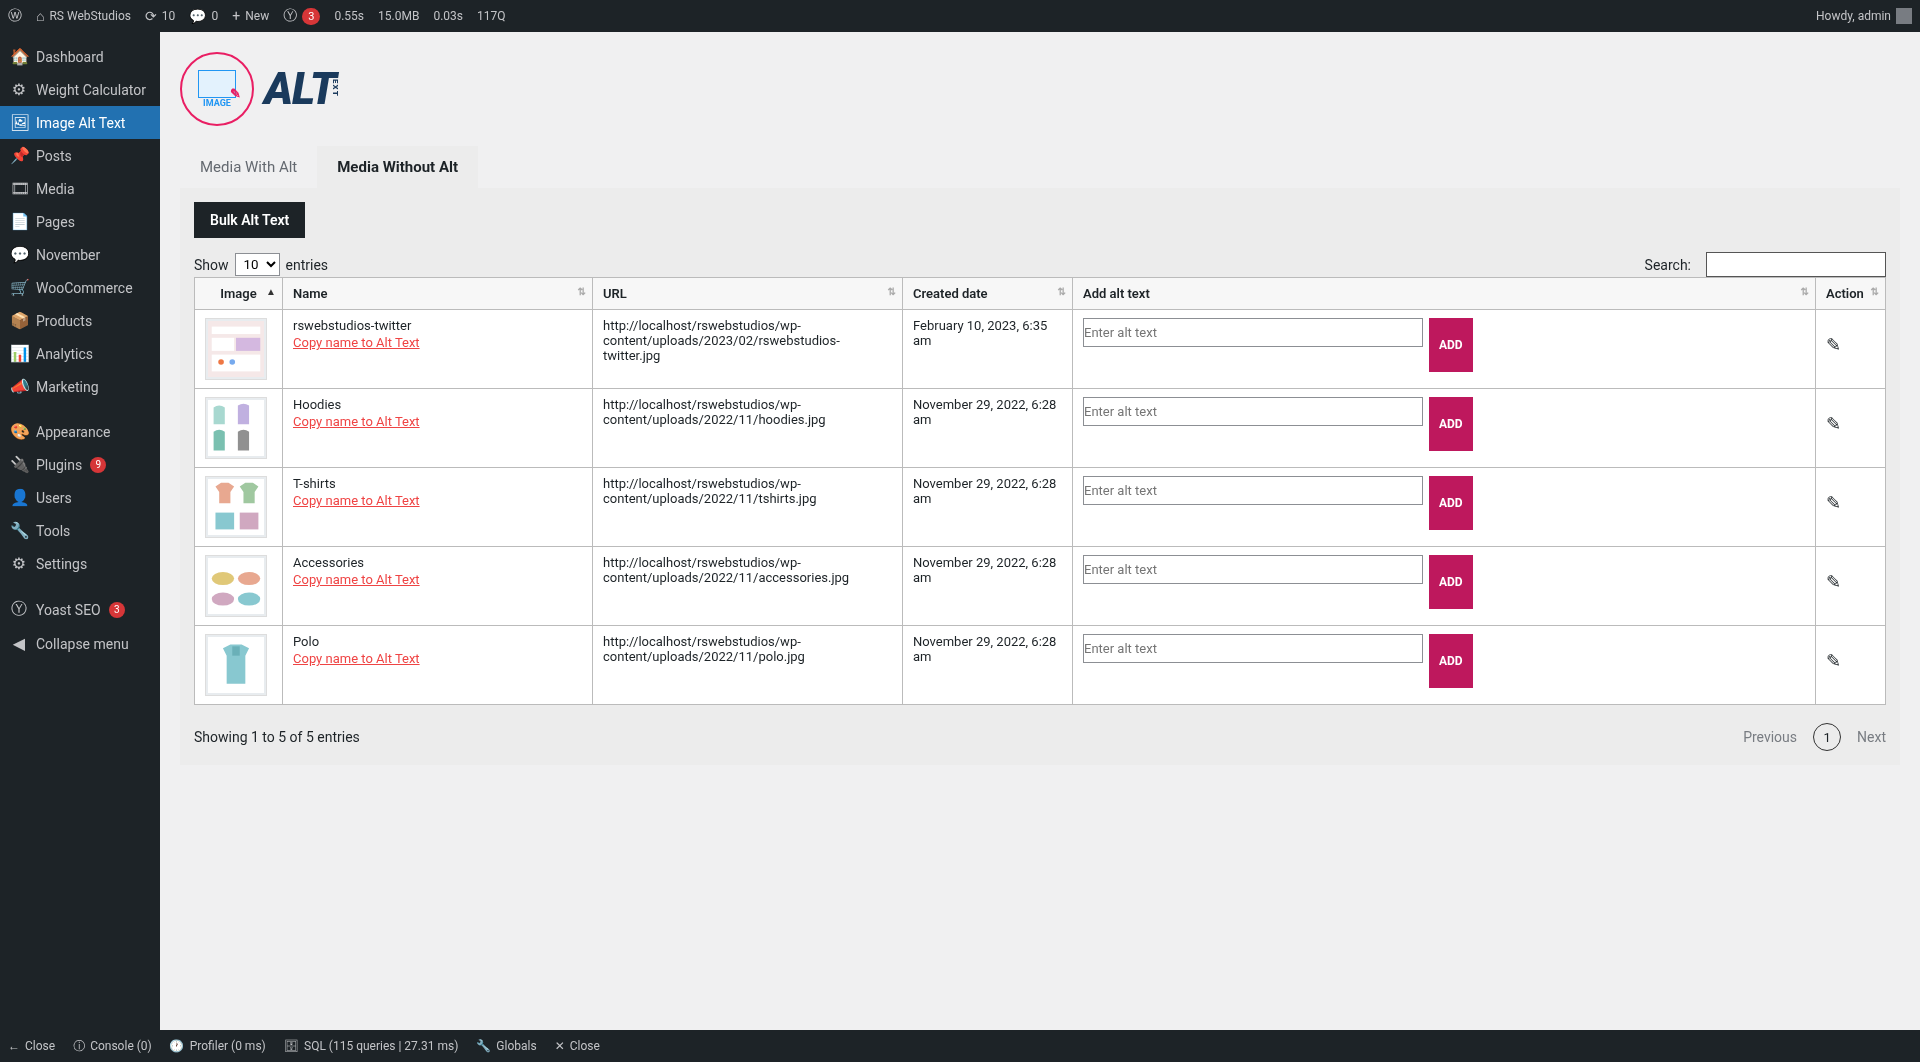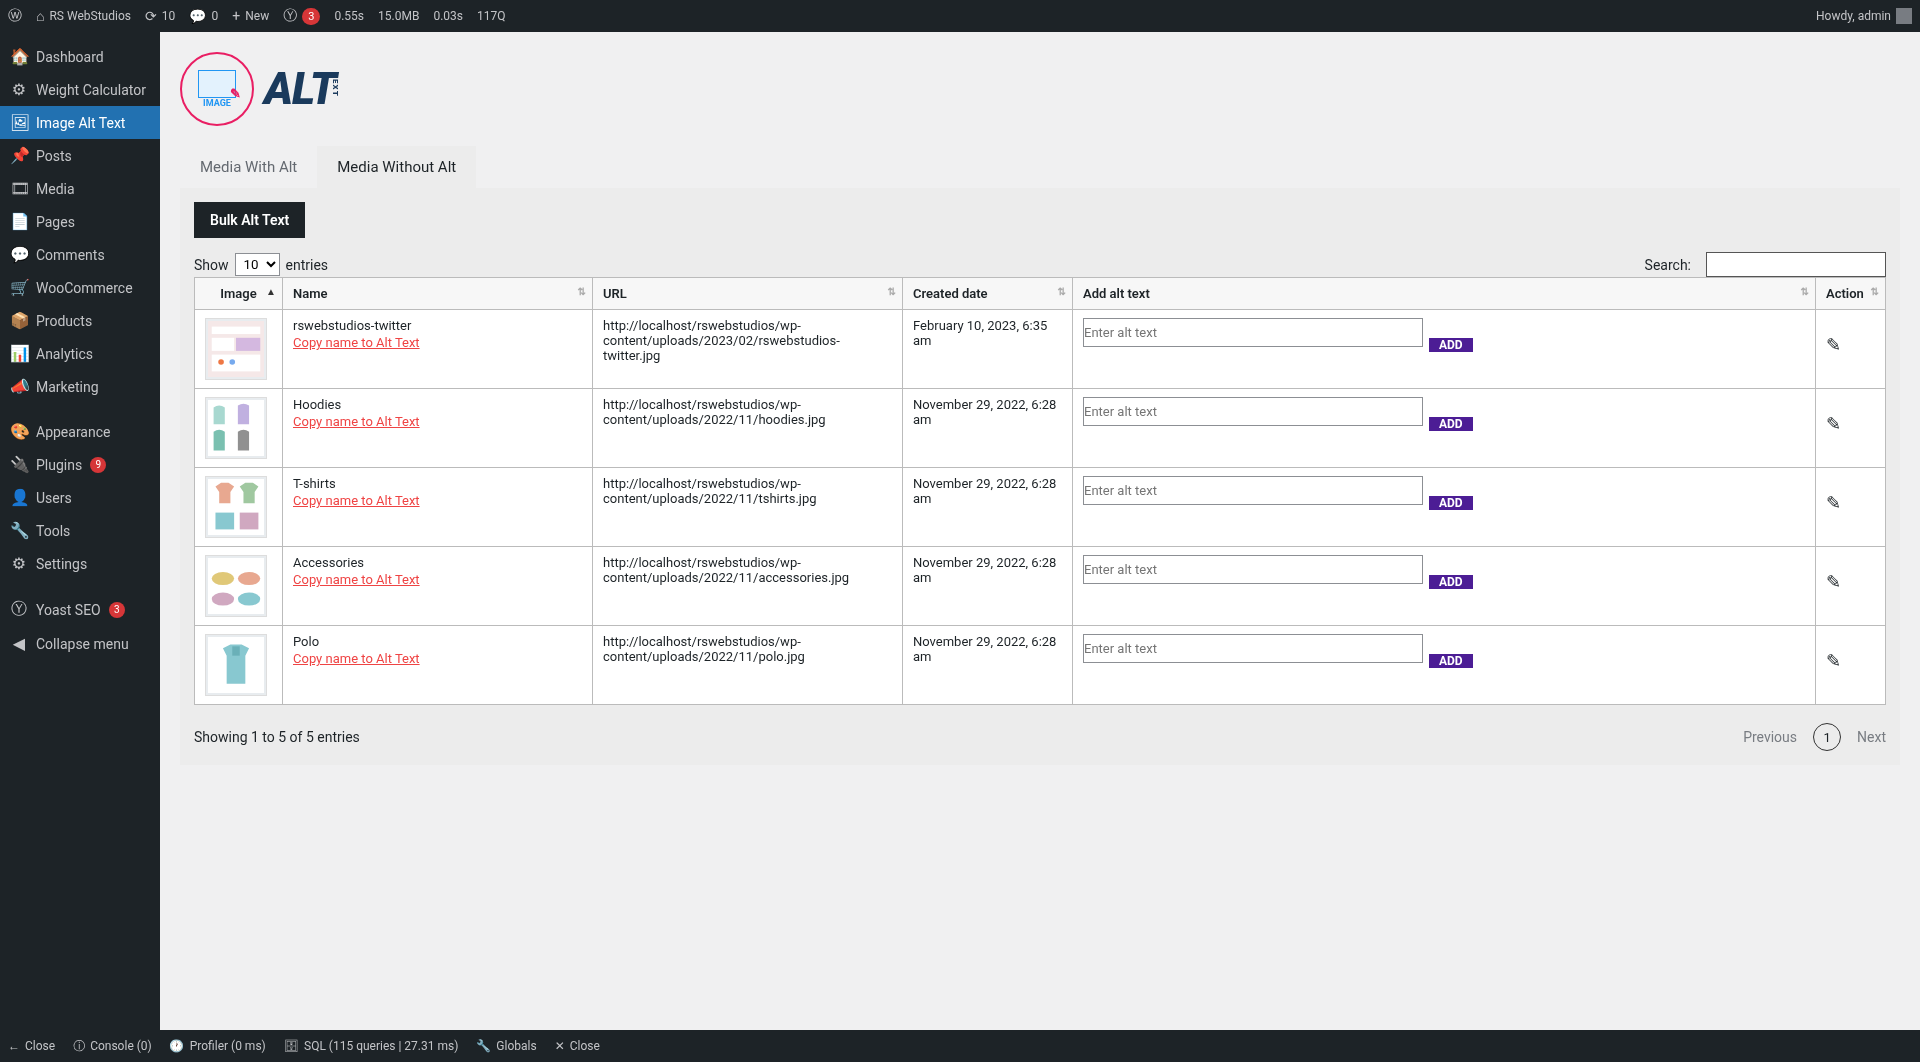--- a/index.html
+++ b/index.html
@@ -27,21 +27,21 @@
 .logo-area { padding: 10px 0; }
 .logo-img { display: flex; align-items: center; gap: 10px; }
 .logo-circle { width: 74px; height: 74px; border: 2px solid #e91e63; border-radius: 50%; display: flex; flex-direction: column; align-items: center; justify-content: center; font-size: 9px; color: #2196f3; font-weight: bold; }
 .logo-circle .mini-img { width: 38px; height: 28px; background: #e3f2fd; border: 1px solid #2196f3; position: relative; }
 .logo-circle .mini-img::after { content: '✎'; position: absolute; right: -6px; bottom: -4px; color: #e91e63; font-size: 13px; }
 .logo-text { font-family: Arial Black, sans-serif; font-size: 44px; font-weight: 900; font-style: italic; color: #1a3a5c; letter-spacing: -1px; position: relative; }
 .logo-text .sub { position: absolute; right: -4px; top: 10px; font-size: 8px; writing-mode: vertical-rl; font-style: normal; letter-spacing: 1px; }
 
 .tabs { display: flex; margin-top: 10px; }
 .tab { padding: 12px 20px; font-size: 15px; color: #646970; cursor: pointer; background: transparent; }
-.tab.active { background: #ececec; color: #1d2327; font-weight: 400; }
+.tab.active { background: #ececec; color: #1d2327; font-weight: 700; }
 
 .tab-content { background: #ececec; padding: 14px; }
 .bulk-btn { background: #1d2327; color: #fff; border: none; padding: 10px 16px; font-size: 14px; font-weight: 600; cursor: pointer; }
 
 .table-controls { display: flex; justify-content: space-between; align-items: center; margin: 14px 0 0; }
 .show-entries { display: flex; align-items: center; gap: 6px; font-size: 14px; }
 .show-entries select { padding: 2px 4px; border: 1px solid #8c8f94; background: #fff; }
 .search-box { display: flex; align-items: center; gap: 15px; font-size: 14px; }
 .search-box input { border: 1px solid #555; padding: 4px 6px; width: 180px; background: #fff; }
 
@@ -51,21 +51,21 @@
 thead th .sort { position: absolute; right: 6px; color: #aaa; font-size: 10px; }
 thead th.sorted .sort { color: #333; }
 tbody tr { background: #fff; }
 
 .thumb { width: 62px; height: 62px; background: #e8ecef; border: 1px solid #ddd; display: flex; align-items: center; justify-content: center; color: #999; font-size: 10px; overflow: hidden; }
 .thumb svg { width: 56px; height: 56px; }
 .copy-link { color: #ef4444; text-decoration: underline; font-size: 13px; cursor: pointer; display: inline-block; margin-top: 2px; }
 
 .alt-input { width: 100%; max-width: 340px; padding: 6px 0; border: 1px solid #8c8f94; font-size: 13px; }
 .add-cell { display: flex; gap: 6px; align-items: flex-start; }
-.add-btn { background: #4c1d95; color: #fff; border: none; padding: 0 10px; font-weight: 700; font-size: 12px; cursor: pointer; margin-top: 20px; }
+.add-btn { background: #be185d; color: #fff; border: none; padding: 20px 10px; font-weight: 700; font-size: 12px; cursor: pointer; }
 .action-icon { font-size: 18px; cursor: pointer; display: inline-block; margin-top: 16px; }
 
 .pager { display: flex; justify-content: space-between; align-items: center; margin-top: 18px; }
 .pager-info { font-size: 14px; }
 .pager-nav { display: flex; gap: 16px; align-items: center; justify-content: space-between; }
 .pager-nav .btn { color: #787c82; font-size: 14px; cursor: pointer; }
 .pager-nav .page-num { width: 28px; height: 28px; border: 1px solid #333; border-radius: 50%; display: flex; align-items: center; justify-content: center; font-size: 13px; }
 
 
 .bottom-bar { background: #1d2327; color: #c3c4c7; height: 32px; display: flex; align-items: center; padding: 0 8px; gap: 18px; font-size: 12px; position: fixed; bottom: 0; left: 0; right: 0; }
@@ -140,21 +140,21 @@
       <div class="sidebar-item">
         <span class="icon">🎞</span>
         <span>Media</span>
       </div>
       <div class="sidebar-item">
         <span class="icon">📄</span>
         <span>Pages</span>
       </div>
       <div class="sidebar-item">
         <span class="icon">💬</span>
-        <span>Comments</span>
+        <span>November</span>
       </div>
       <div class="sidebar-item">
         <span class="icon">🛒</span>
         <span>WooCommerce</span>
       </div>
       <div class="sidebar-item">
         <span class="icon">📦</span>
         <span>Products</span>
       </div>
       <div class="sidebar-item">

